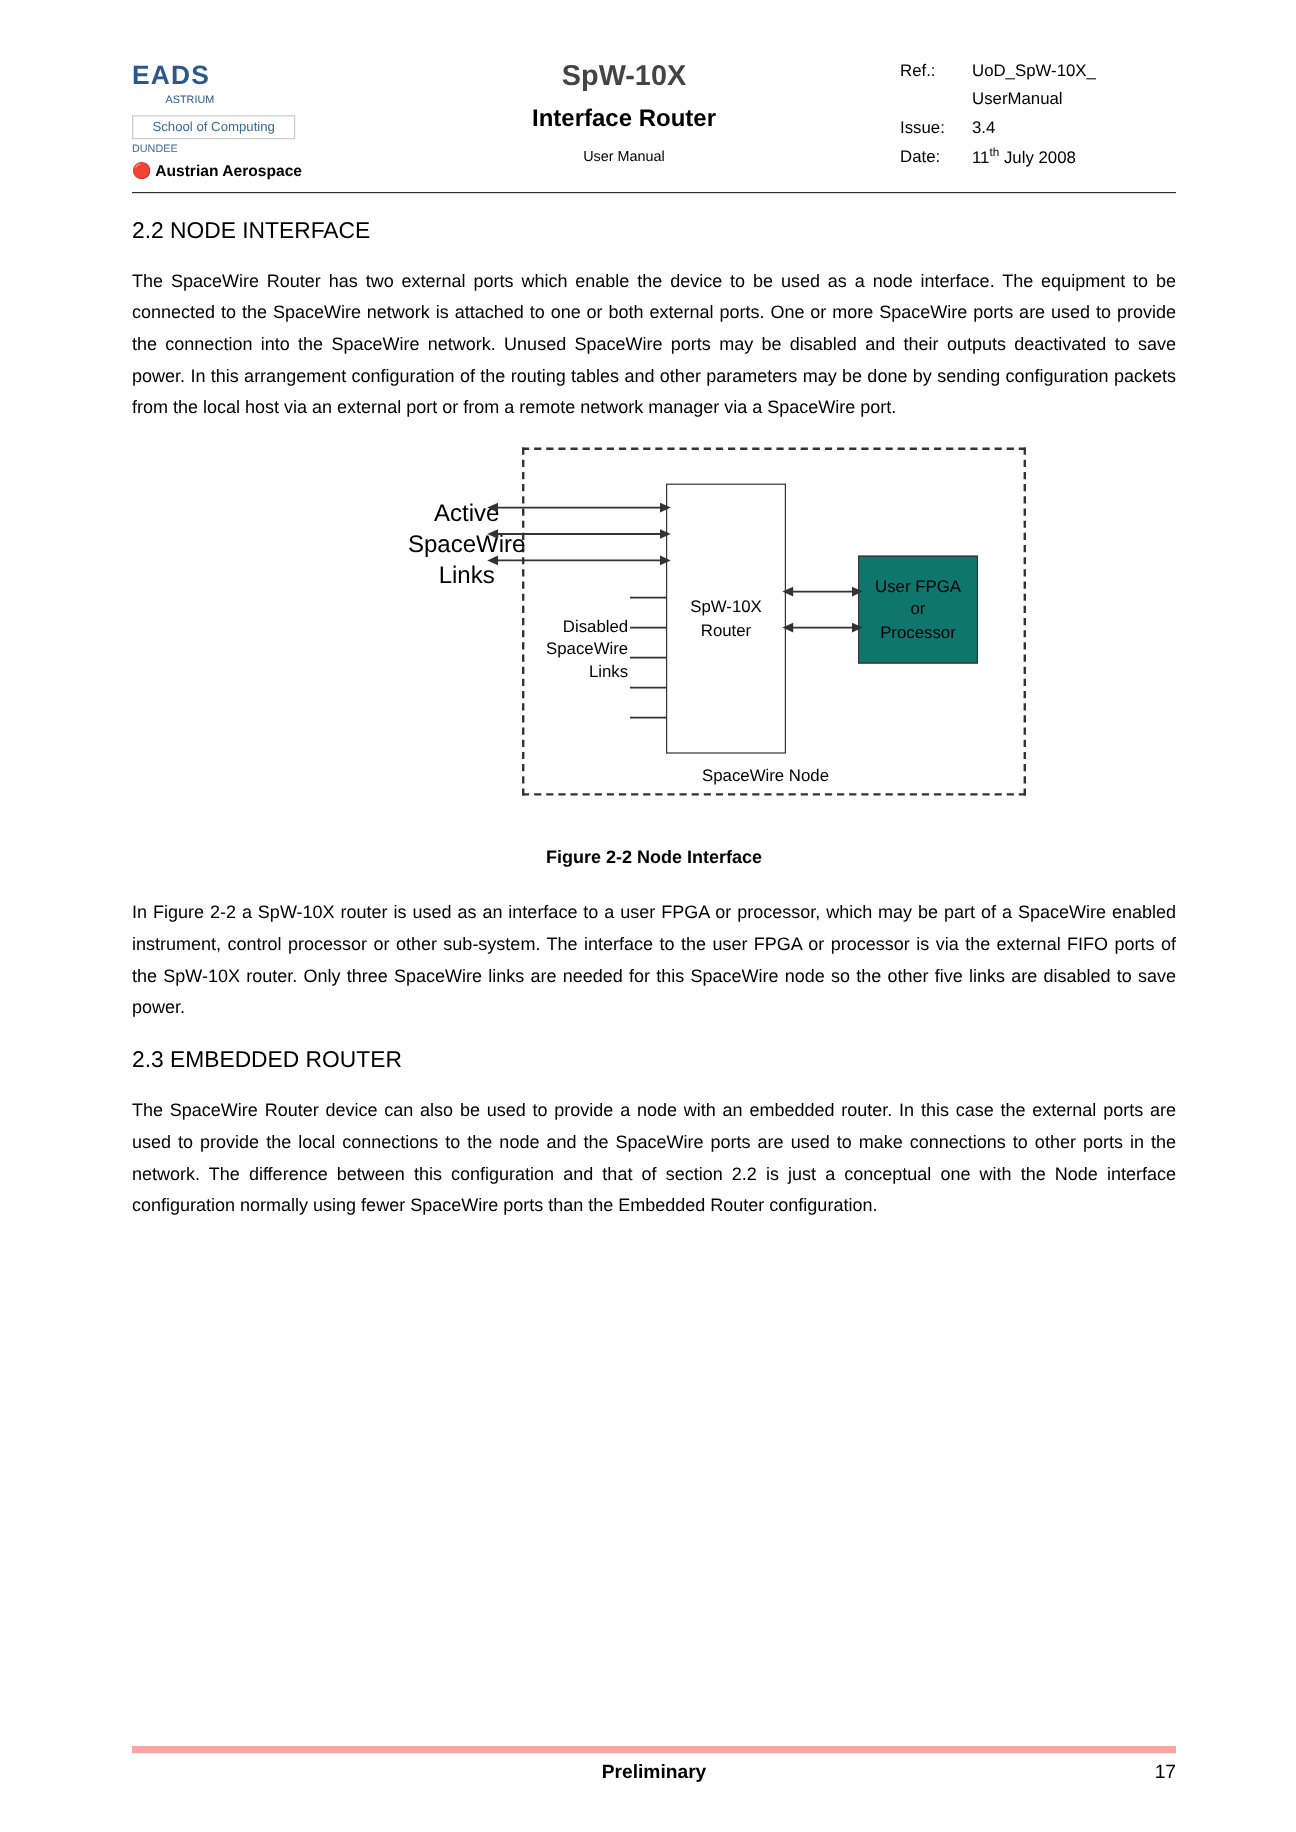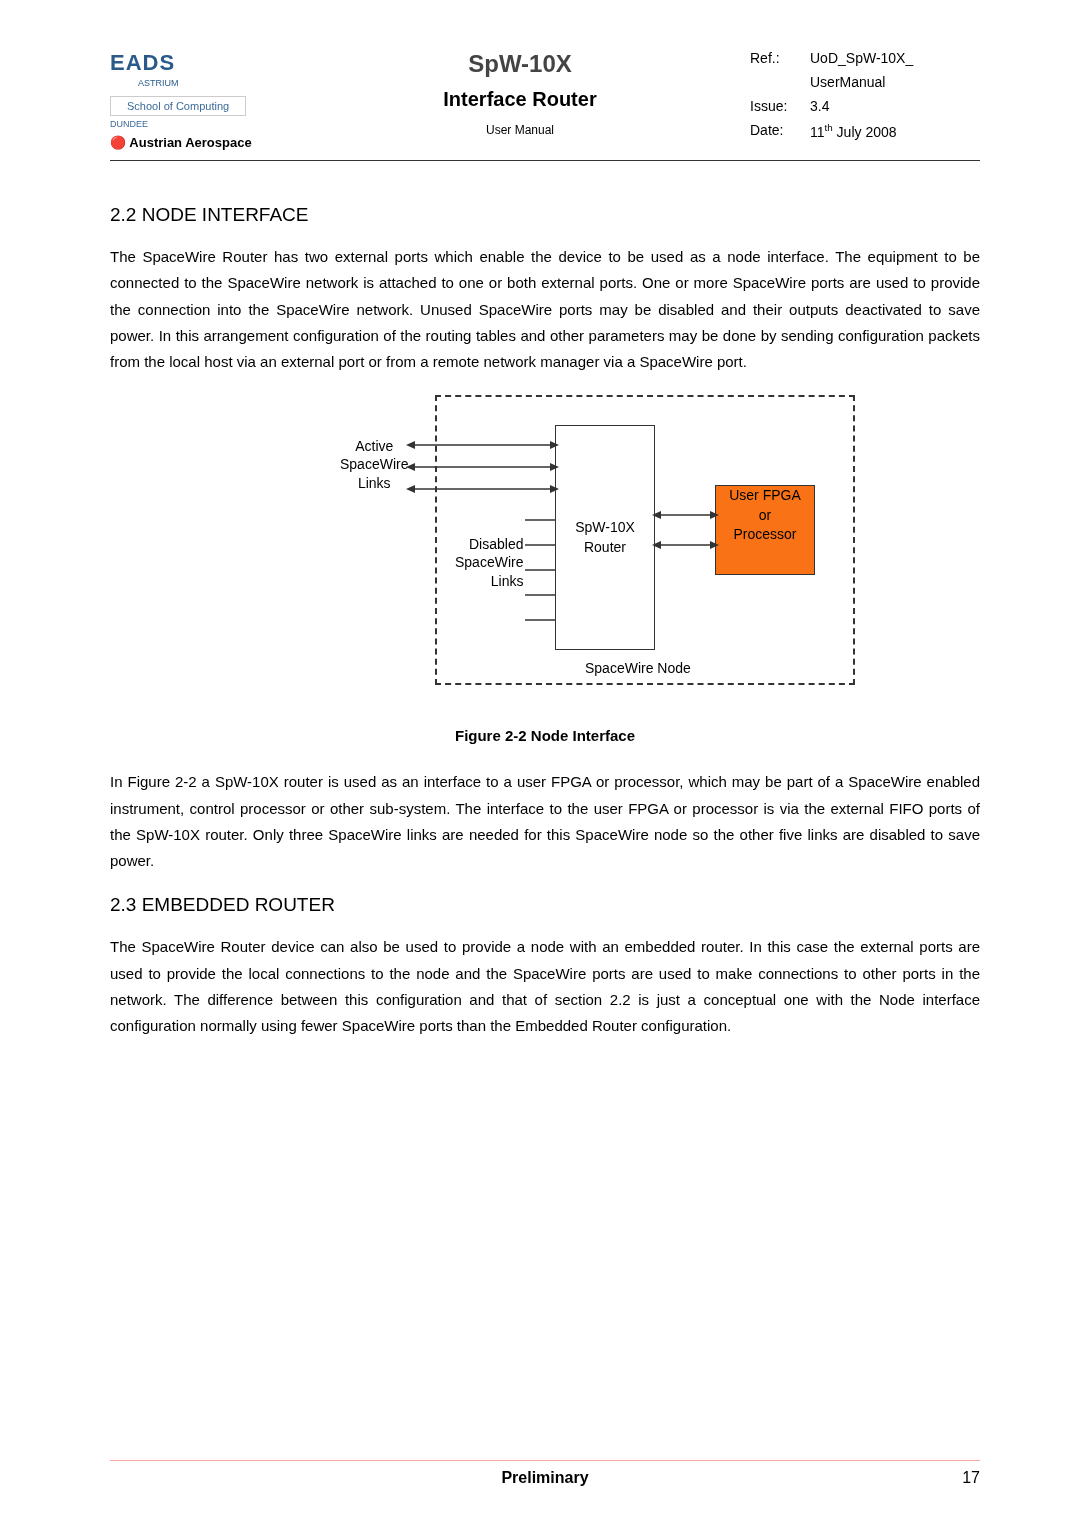--- a/index.html
+++ b/index.html
@@ -12,21 +12,21 @@
       background: #fff;
       width: 1080px;
       height: 1527px;
       padding: 50px 100px 40px 110px;
       position: relative;
     }
     .header {
       display: flex;
       border-bottom: 1px solid #333;
       padding-bottom: 10px;
-      margin-bottom: 43px;
+      margin-bottom: 21px;
     }
     .header-logo {
       width: 180px;
       font-size: 11px;
     }
     .logo-eads {
       font-size: 22px;
       font-weight: bold;
       color: #2a5a8a;
       letter-spacing: 1px;
@@ -132,32 +132,33 @@
       font-size: 14px;
       line-height: 1.4;
     }
     .fpga-box {
       position: absolute;
       border: 1.5px solid #333;
       left: 480px;
       top: 90px;
       width: 100px;
       height: 90px;
-      background: #f97316;
-      display: flex;
+      background: #0f766e;
+      display: flex;
+      align-items: center;
       justify-content: center;
       text-align: center;
       font-size: 14px;
       line-height: 1.4;
     }
     .label-active {
       position: absolute;
       left: 105px;
       top: 42px;
-      font-size: 14px;
+      font-size: 20px;
       text-align: center;
       line-height: 1.3;
     }
     .label-disabled {
       position: absolute;
       left: 220px;
       top: 140px;
       font-size: 14px;
       text-align: right;
       line-height: 1.3;
@@ -171,21 +172,21 @@
     .figure-caption {
       font-size: 15px;
       font-weight: bold;
       margin-top: 18px;
     }
     .footer {
       position: absolute;
       bottom: 40px;
       left: 110px;
       right: 100px;
-      border-top: 1px solid #fca5a5;
+      border-top: 6px solid #fca5a5;
       padding-top: 8px;
       display: flex;
       justify-content: center;
       font-size: 16px;
       margin-top: 30px;
     }
     .footer-center {
       font-weight: bold;
       position: absolute;
       left: 50%;

